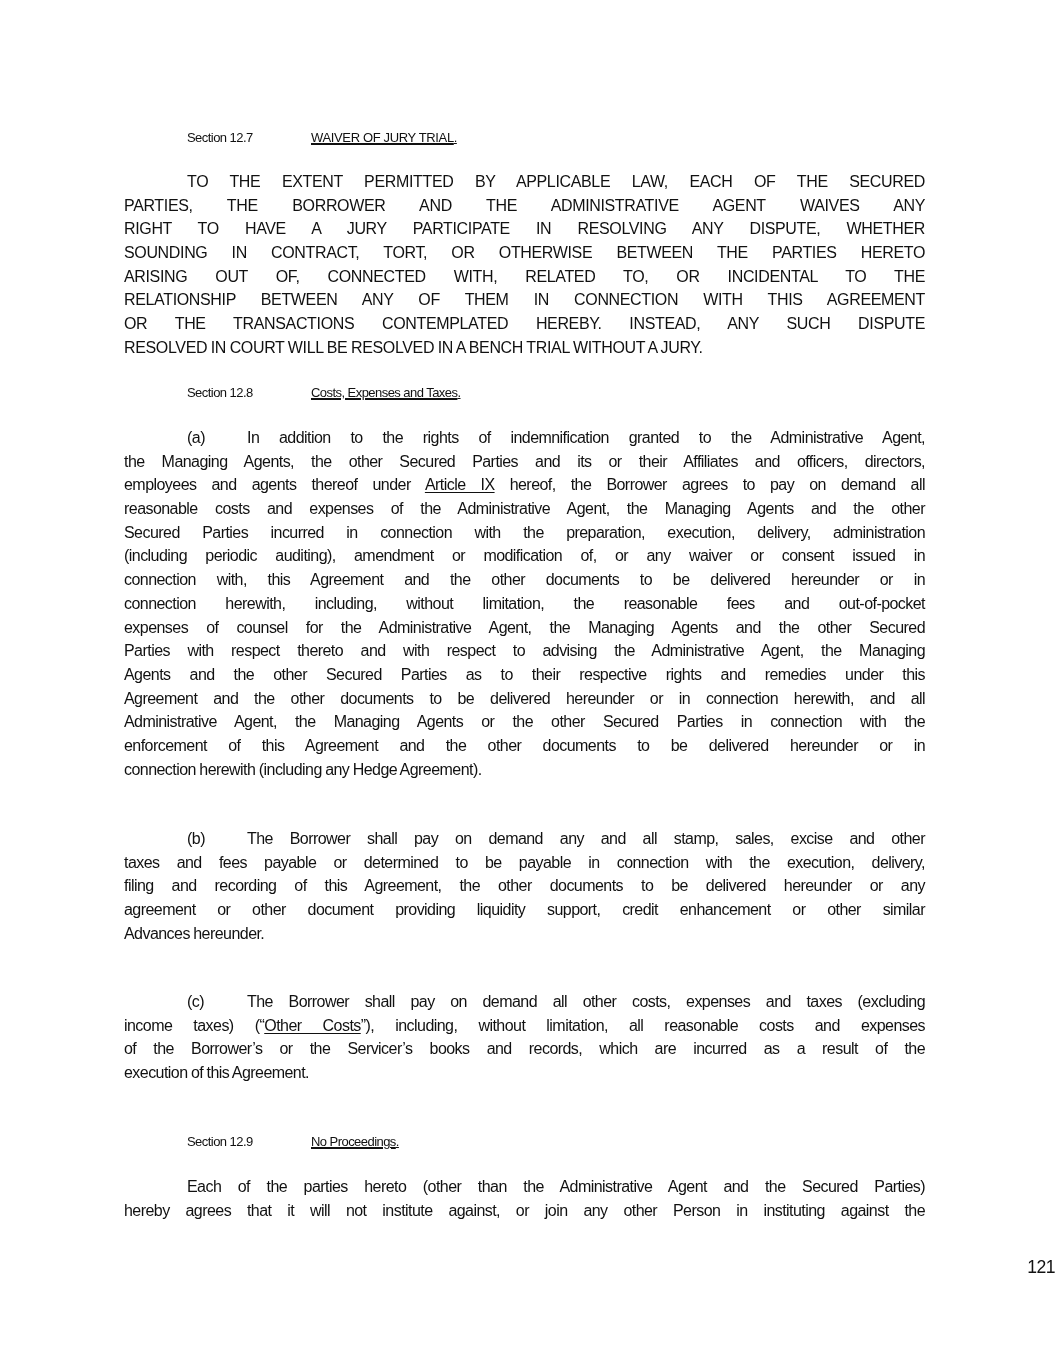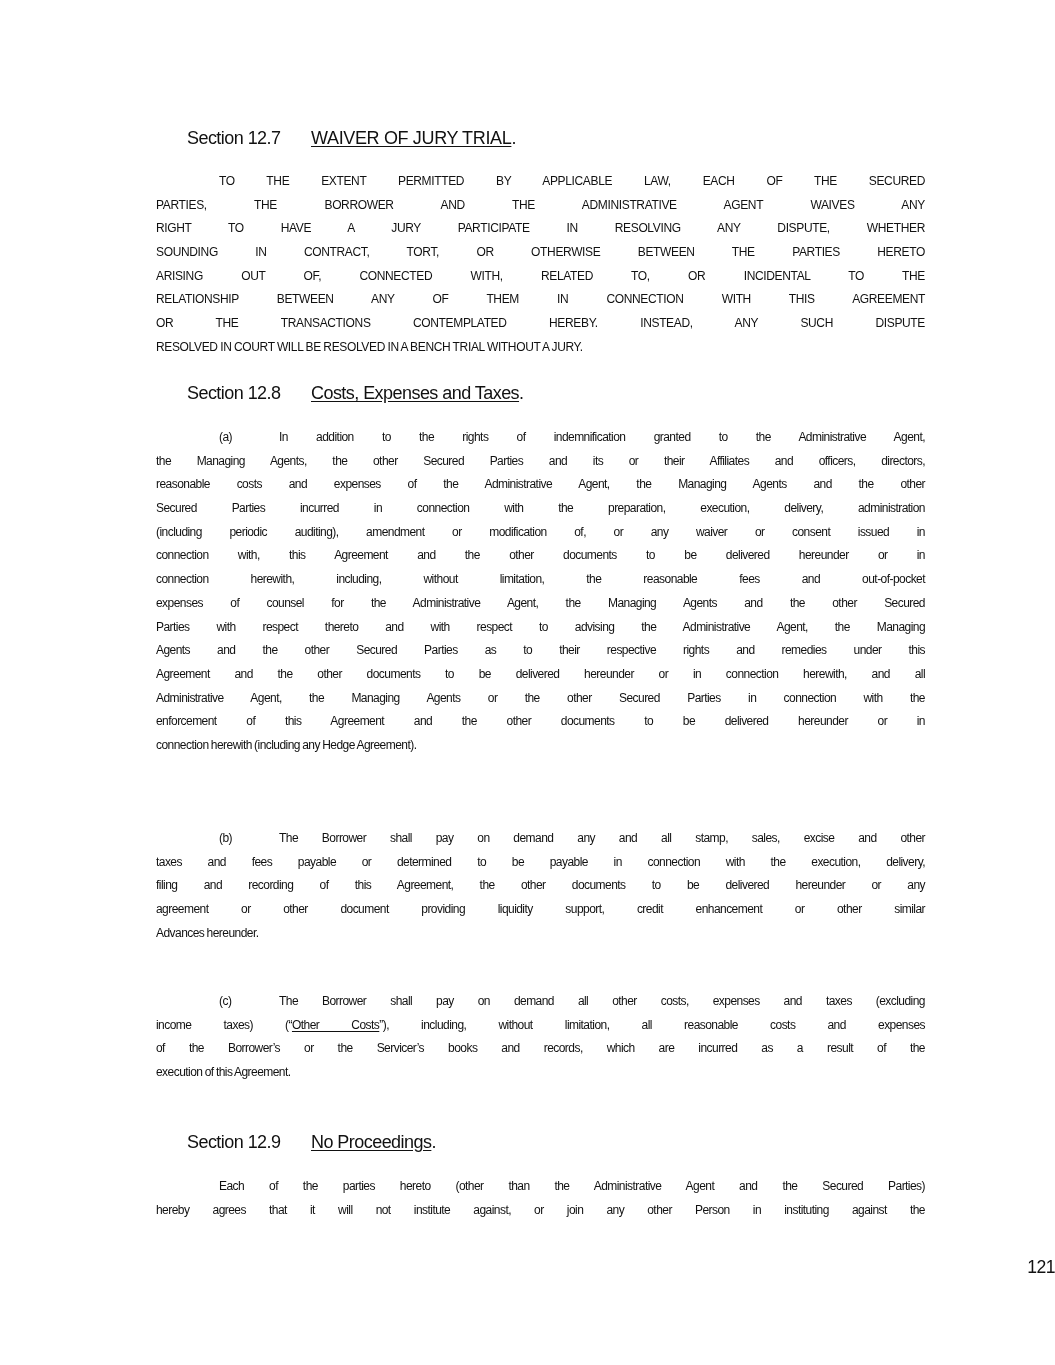--- a/index.html
+++ b/index.html
@@ -1,26 +1,26 @@
 <!DOCTYPE html>
 <html><head>
   <meta charset="utf-8">
   <style>
     html, body { margin: 0; padding: 0; background: #ffffff; }
     body { width: 1055px; height: 1365px; position: relative; overflow: hidden;
            font-family: "Liberation Sans", sans-serif; color: #111111; }
     .page { position: absolute; left: 124px; top: 0; width: 801px; }
     .blk { position: absolute; left: 0; width: 801px; }
-    .line { display: block; height: 23.7px; line-height: 23.7px; font-size: 12px;
+    .line { display: block; height: 23.7px; line-height: 23.7px; font-size: 16px;
             letter-spacing: -0.55px; word-spacing: -0.5px; white-space: nowrap;
-            text-align: justify; text-align-last: justify; overflow: visible; margin-left: 32px; }
+            text-align: justify; text-align-last: justify; overflow: visible; }
     .line.last { text-align: right; text-align-last: left; }
     .indent { padding-left: 63px; }
-    .heading { display: block; height: 24px; line-height: 24px; font-size: 18px;
-               letter-spacing: -0.55px; padding-left: 63px; white-space: nowrap; }
+    .heading { display: block; height: 24px; line-height: 24px; font-size: 13px;
+               letter-spacing: -0.55px; padding-left: 63px; white-space: nowrap; text-decoration: underline; }
     .heading .num { display: inline-block; width: 124px; }
     .u { text-decoration: underline; text-underline-offset: 2px; }
     .caps { letter-spacing: -0.35px; }
     .lbl { display: inline-block; width: 60px; }
     .pagenum { position: absolute; left: 0; width: 1055px; top: 1257px; text-align: right;
                font-size: 17.6px; letter-spacing: -0.5px; }
   </style>
 </head>
 <body>
 
@@ -45,20 +45,21 @@
 
   <div class="blk" style="top:381px">
     <div class="heading">
       <span class="num">Section 12.8</span><span class="u">Costs, Expenses and Taxes</span><span>.</span>
     </div>
   </div>
 
   <div class="blk" style="top:426px">
     <span class="line indent"><span class="lbl">(a)</span><span>In addition to the rights of indemnification granted to the Administrative Agent,</span></span>
     <span class="line">the Managing Agents, the other Secured Parties and its or their Affiliates and officers, directors,</span>
+    <span class="line"><span>employees and agents thereof under </span><span class="u">Article IX</span><span> hereof, the Borrower agrees to pay on demand all</span></span>
     <span class="line">reasonable costs and expenses of the Administrative Agent, the Managing Agents and the other</span>
     <span class="line">Secured Parties incurred in connection with the preparation, execution, delivery, administration</span>
     <span class="line">(including periodic auditing), amendment or modification of, or any waiver or consent issued in</span>
     <span class="line">connection with, this Agreement and the other documents to be delivered hereunder or in</span>
     <span class="line">connection herewith, including, without limitation, the reasonable fees and out-of-pocket</span>
     <span class="line">expenses of counsel for the Administrative Agent, the Managing Agents and the other Secured</span>
     <span class="line">Parties with respect thereto and with respect to advising the Administrative Agent, the Managing</span>
     <span class="line">Agents and the other Secured Parties as to their respective rights and remedies under this</span>
     <span class="line">Agreement and the other documents to be delivered hereunder or in connection herewith, and all</span>
     <span class="line">Administrative Agent, the Managing Agents or the other Secured Parties in connection with the</span>

